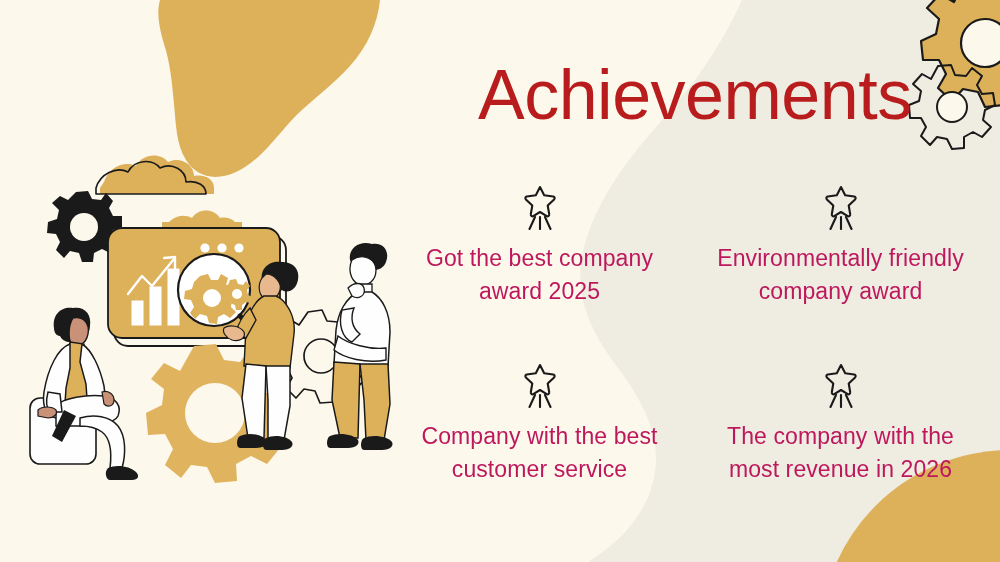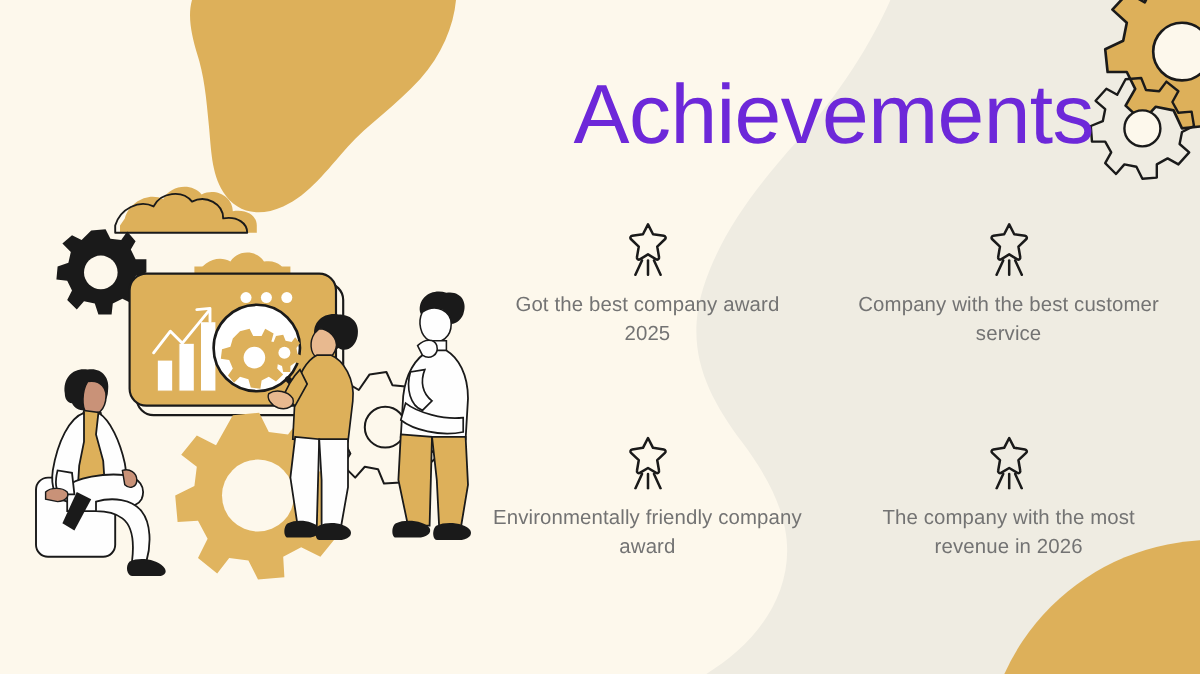--- a/index.html
+++ b/index.html
@@ -26,21 +26,21 @@
   }
 
   
   #title {
     position: absolute;
     left: 478px;
     top: 60px;
     font-size: 70px;
     font-weight: 400;
     letter-spacing: -0.5px;
-    color: #6d28d9;
+    color: #b91c1c;
     line-height: 1;
     white-space: nowrap;
   }
 
   
   #achievements {
     position: absolute;
     left: 400px;
     top: 178px;
     width: 580px;
@@ -59,23 +59,23 @@
     text-align: center;
     padding-top: 6px;
   }
   .ach-icon {
     width: 40px;
     height: 46px;
     margin-bottom: 12px;
     display: block;
   }
   .ach-label {
-    font-size: 17px;
+    font-size: 23px;
     line-height: 1.42;
-    color: #737373;
+    color: #be185d;
     letter-spacing: 0.1px;
     max-width: 260px;
   }
 
   
   #illustration {
     position: absolute;
     left: 18px;
     top: 138px;
     width: 390px;
@@ -325,37 +325,37 @@
                  L 27.7 21.5 L 29.2 30.3 C 29.5 31.7 28 32.8 26.8 32.1
                  L 20 28 L 13.2 32.1 C 12 32.8 10.5 31.7 10.8 30.3
                  L 12.3 21.5 L 5.9 15.4 C 4.8 14.4 5.4 12.7 6.8 12.5
                  L 15.8 11.2 Z"></path>
         <g fill="none" stroke="#1a1a1a" stroke-width="2.1" stroke-linecap="round">
           <path d="M 20 33 L 20 45"></path>
           <path d="M 15 33 L 9.5 45"></path>
           <path d="M 25 33 L 30.5 45"></path>
         </g>
       </svg>
-      <div class="ach-label">Company with the best customer service</div>
+      <div class="ach-label">Environmentally friendly company award</div>
     </div>
 
     <div class="ach-item">
       <svg class="ach-icon" viewBox="0 0 40 46">
         <path fill="none" stroke="#1a1a1a" stroke-width="2.1" stroke-linejoin="round" stroke-linecap="round" d="M 20 3 L 24.2 11.2 L 33.2 12.5 C 34.6 12.7 35.2 14.4 34.1 15.4
                  L 27.7 21.5 L 29.2 30.3 C 29.5 31.7 28 32.8 26.8 32.1
                  L 20 28 L 13.2 32.1 C 12 32.8 10.5 31.7 10.8 30.3
                  L 12.3 21.5 L 5.9 15.4 C 4.8 14.4 5.4 12.7 6.8 12.5
                  L 15.8 11.2 Z"></path>
         <g fill="none" stroke="#1a1a1a" stroke-width="2.1" stroke-linecap="round">
           <path d="M 20 33 L 20 45"></path>
           <path d="M 15 33 L 9.5 45"></path>
           <path d="M 25 33 L 30.5 45"></path>
         </g>
       </svg>
-      <div class="ach-label">Environmentally friendly company award</div>
+      <div class="ach-label">Company with the best customer service</div>
     </div>
 
     <div class="ach-item">
       <svg class="ach-icon" viewBox="0 0 40 46">
         <path fill="none" stroke="#1a1a1a" stroke-width="2.1" stroke-linejoin="round" stroke-linecap="round" d="M 20 3 L 24.2 11.2 L 33.2 12.5 C 34.6 12.7 35.2 14.4 34.1 15.4
                  L 27.7 21.5 L 29.2 30.3 C 29.5 31.7 28 32.8 26.8 32.1
                  L 20 28 L 13.2 32.1 C 12 32.8 10.5 31.7 10.8 30.3
                  L 12.3 21.5 L 5.9 15.4 C 4.8 14.4 5.4 12.7 6.8 12.5
                  L 15.8 11.2 Z"></path>
         <g fill="none" stroke="#1a1a1a" stroke-width="2.1" stroke-linecap="round">

